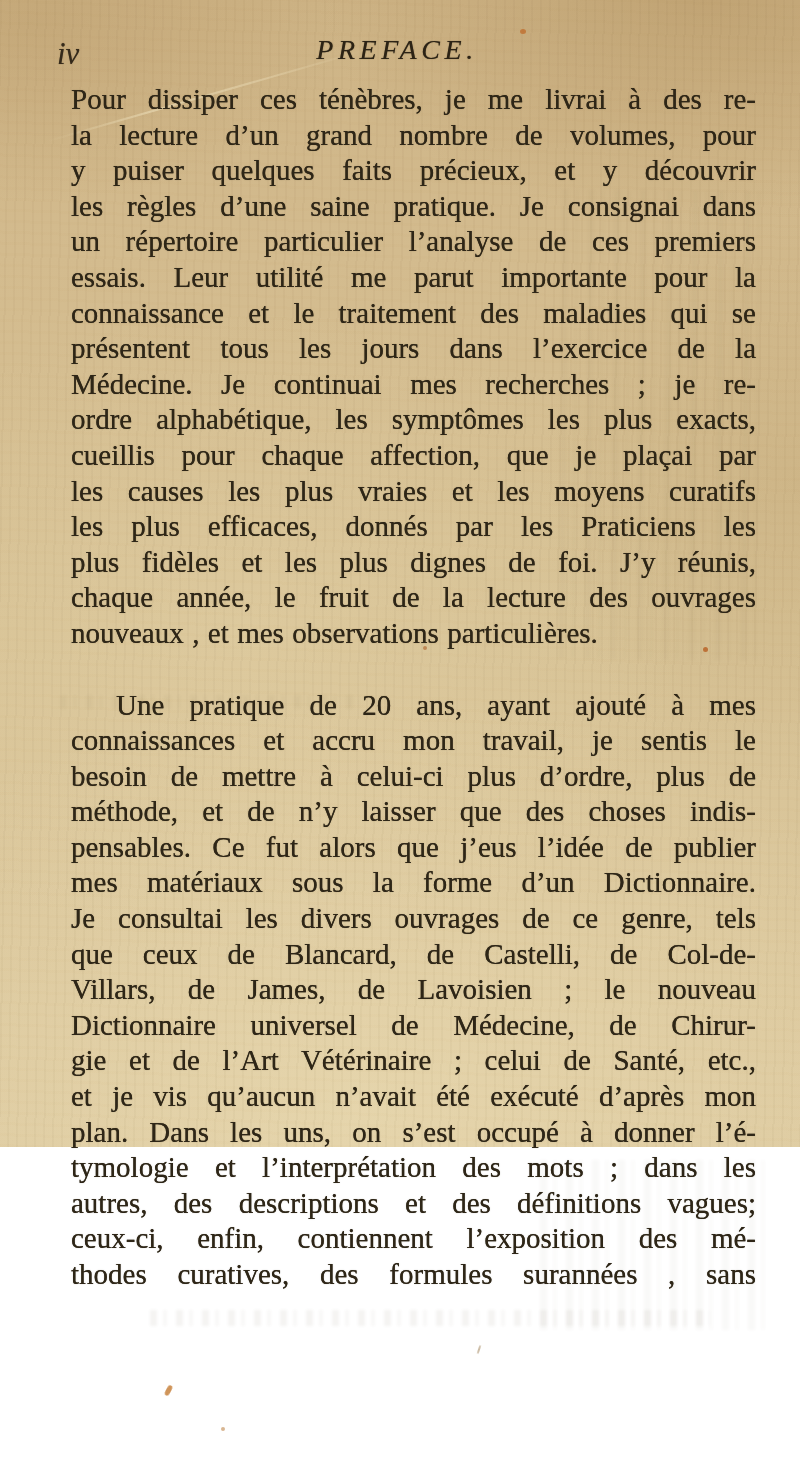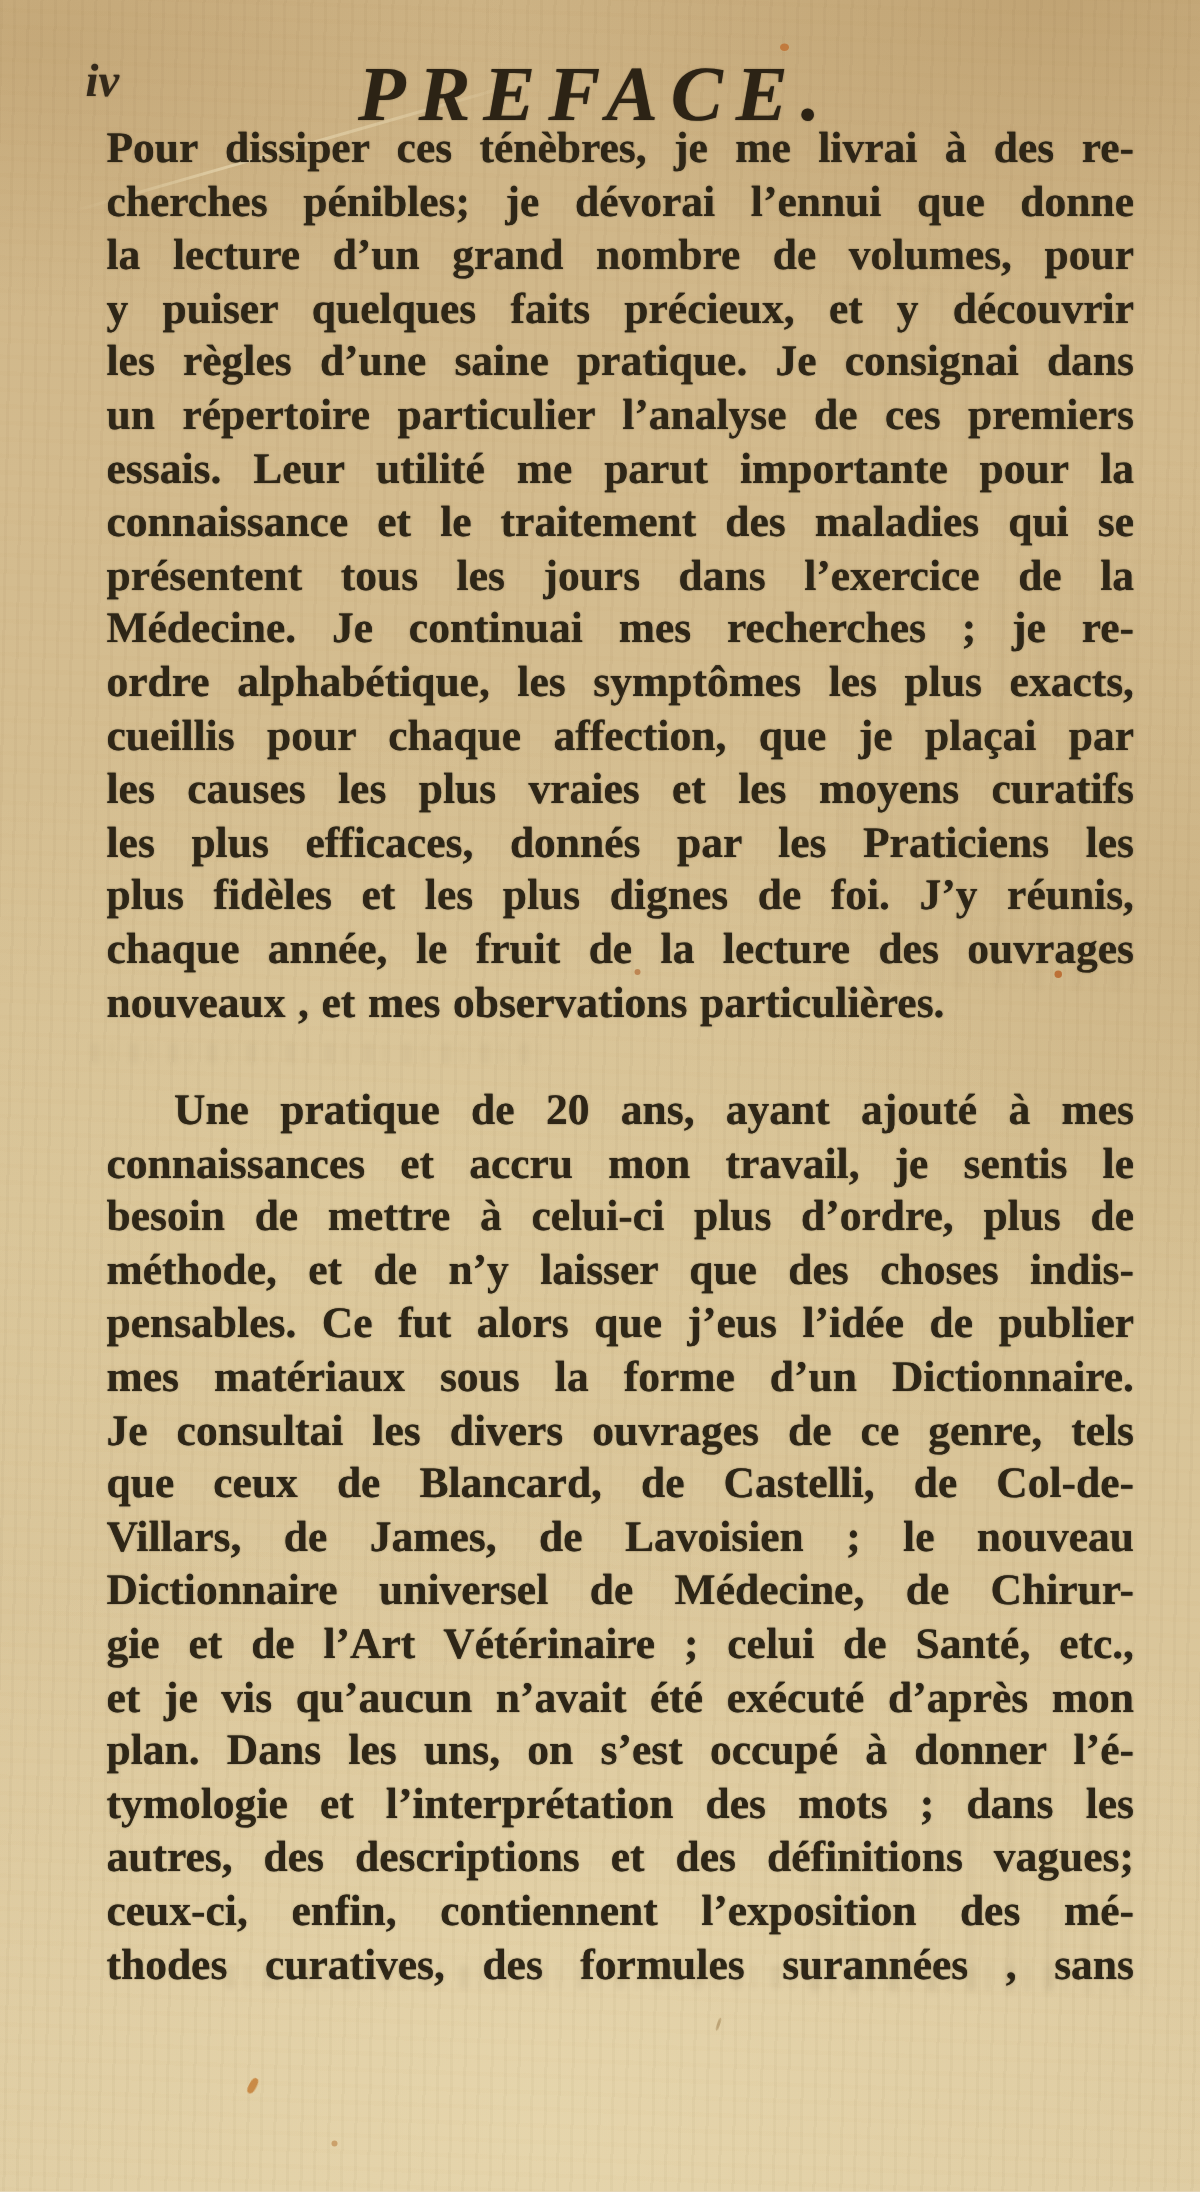--- a/index.html
+++ b/index.html
@@ -3,48 +3,47 @@
 <meta charset="utf-8">
 <style>
   html, body { margin: 0; padding: 0; }
   body {
     width: 800px; height: 1461px;
     overflow: hidden;
     font-family: "Liberation Serif", "DejaVu Serif", serif;
   }
   .page {
     position: relative;
-    width: 800px; height: 1461px;
+    width: 800px; height: 1147px;
     background-color: #d6c094;
     background-image:
       radial-gradient(ellipse 620px 360px at 88% 0%,   rgba(172,138,88,0.38), transparent 62%),
       radial-gradient(ellipse 520px 300px at 4% 2%,    rgba(176,142,92,0.30), transparent 60%),
       radial-gradient(ellipse 420px 500px at 100% 42%, rgba(178,146,96,0.22), transparent 62%),
       radial-gradient(ellipse 900px 620px at 45% 97%,  rgba(238,224,184,0.50), transparent 68%),
       radial-gradient(ellipse 700px 500px at 30% 55%,  rgba(235,219,178,0.28), transparent 65%),
       linear-gradient(180deg, #cdb385 0%, #d3bb8e 22%, #d7c295 55%, #dbc79c 80%, #ddcaa0 100%);
-    font-weight: bold;
   }
   
   .texture {
     position: absolute; inset: 0; pointer-events: none;
     background-image:
       repeating-linear-gradient(91deg, rgba(121,94,56,0.035) 0 2px, rgba(0,0,0,0) 2px 9px),
       repeating-linear-gradient(2deg,  rgba(238,224,186,0.05) 0 3px, rgba(0,0,0,0) 3px 11px);
     mix-blend-mode: multiply;
   }
   .folio {
     position: absolute; left: 57px; top: 36px;
     font-style: italic; font-size: 31px; color: #34291a;
     text-shadow: 0 0 1px rgba(52,41,26,0.55);
   }
   .title {
     position: absolute; left: 0; top: 34px; width: 794px;
     text-align: center;
-    font-style: italic; font-size: 52px; letter-spacing: 0.165em;
+    font-style: italic; font-size: 28px; letter-spacing: 0.165em;
     color: #2c2315;
     text-shadow: 0 0 1px rgba(44,35,21,0.6);
   }
   .bodytext {
     position: absolute; left: 55px; top: 82px; width: 701px;
     color: #2e2617;
     font-size: 29px; line-height: 35.6px;
     text-shadow: 0 0 0.6px rgba(46,38,23,0.85), 0 0 1.6px rgba(46,38,23,0.22);
     word-spacing: 0.04em;
   }
@@ -94,21 +93,20 @@
   <div class="ghost g2"></div>
   <div class="ghost g3"></div>
   <div class="ghost g4"></div>
 
   <span class="folio">iv</span>
   <div class="title">PREFACE.</div>
 
   <div class="bodytext">
     <div class="para">
       <div class="line">Pour dissiper ces ténèbres, je me livrai à des re-</div>
-      <div class="line">cherches pénibles; je dévorai l’ennui que donne</div>
       <div class="line">la lecture d’un grand nombre de volumes, pour</div>
       <div class="line">y puiser quelques faits précieux, et y découvrir</div>
       <div class="line">les règles d’une saine pratique. Je consignai dans</div>
       <div class="line">un répertoire particulier l’analyse de ces premiers</div>
       <div class="line">essais. Leur utilité me parut importante pour la</div>
       <div class="line">connaissance et le traitement des maladies qui se</div>
       <div class="line">présentent tous les jours dans l’exercice de la</div>
       <div class="line">Médecine. Je continuai mes recherches ; je re-</div>
       <div class="line">ordre alphabétique, les symptômes les plus exacts,</div>
       <div class="line">cueillis pour chaque affection, que je plaçai par</div>

